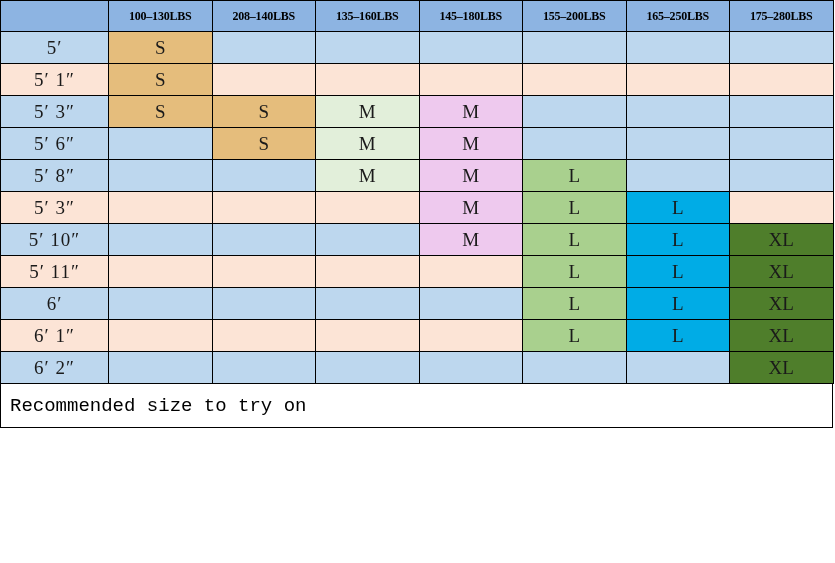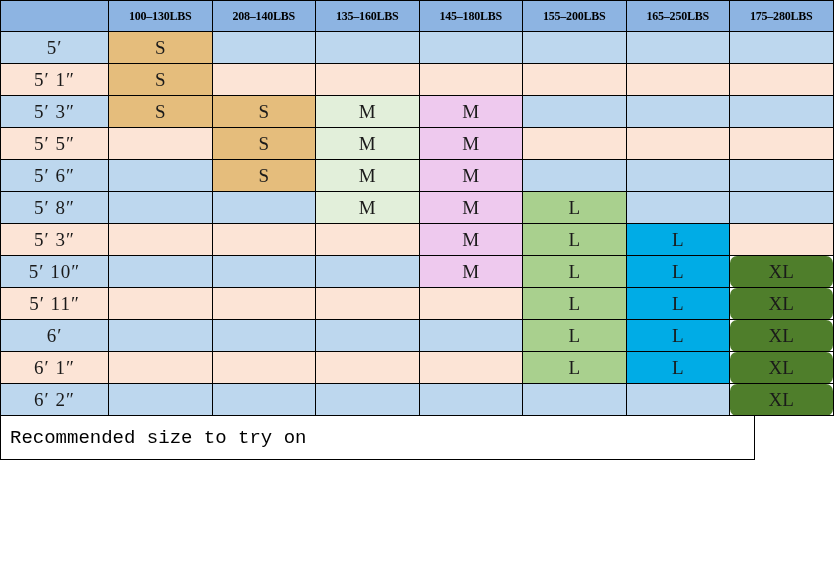--- a/index.html
+++ b/index.html
@@ -74,32 +74,32 @@
   
   tr.stripe-blue  td { background: #bdd7ee; }
   tr.stripe-peach td { background: #fce4d6; }
 
   
   td.sz-S  { background: #e5bd7c !important; }
   td.sz-M1 { background: #e2efda !important; }
   td.sz-M2 { background: #eec9ee !important; }
   td.sz-L1 { background: #a9d08e !important; }
   td.sz-L2 { background: #00ace6 !important; }
-  td.sz-XL { background: #4f7e2b !important; border-radius: 7px; }
+  td.sz-XL { background: #4f7e2b !important; }
 
   td.sz-S, td.sz-M1, td.sz-M2,
   td.sz-L1, td.sz-L2, td.sz-XL {
     font-size: 19px;
     color: #1a1a1a;
     font-family: "Liberation Serif", "DejaVu Serif", serif;
   }
 
   
   #footer-note {
-    width: 755px;
+    width: 833px;
     height: 44px;
     line-height: 44px;
     border: 1px solid #000000;
     border-top: none;
     background: #ffffff;
     font-family: "Liberation Mono", "DejaVu Sans Mono", monospace;
     font-size: 19px;
     color: #000000;
     padding-left: 9px;
     white-space: nowrap;
@@ -160,30 +160,20 @@
         <tr class="stripe-blue">
           <td class="height-cell">5′ 3″</td>
           <td class="sz-S">S</td>
           <td class="sz-S">S</td>
           <td class="sz-M1">M</td>
           <td class="sz-M2">M</td>
           <td></td>
           <td></td>
           <td></td>
         </tr>
-        <tr class="stripe-peach">
-          <td class="height-cell">5′ 5″</td>
-          <td></td>
-          <td class="sz-S">S</td>
-          <td class="sz-M1">M</td>
-          <td class="sz-M2">M</td>
-          <td></td>
-          <td></td>
-          <td></td>
-        </tr>
         <tr class="stripe-blue">
           <td class="height-cell">5′ 6″</td>
           <td></td>
           <td class="sz-S">S</td>
           <td class="sz-M1">M</td>
           <td class="sz-M2">M</td>
           <td></td>
           <td></td>
           <td></td>
         </tr>

